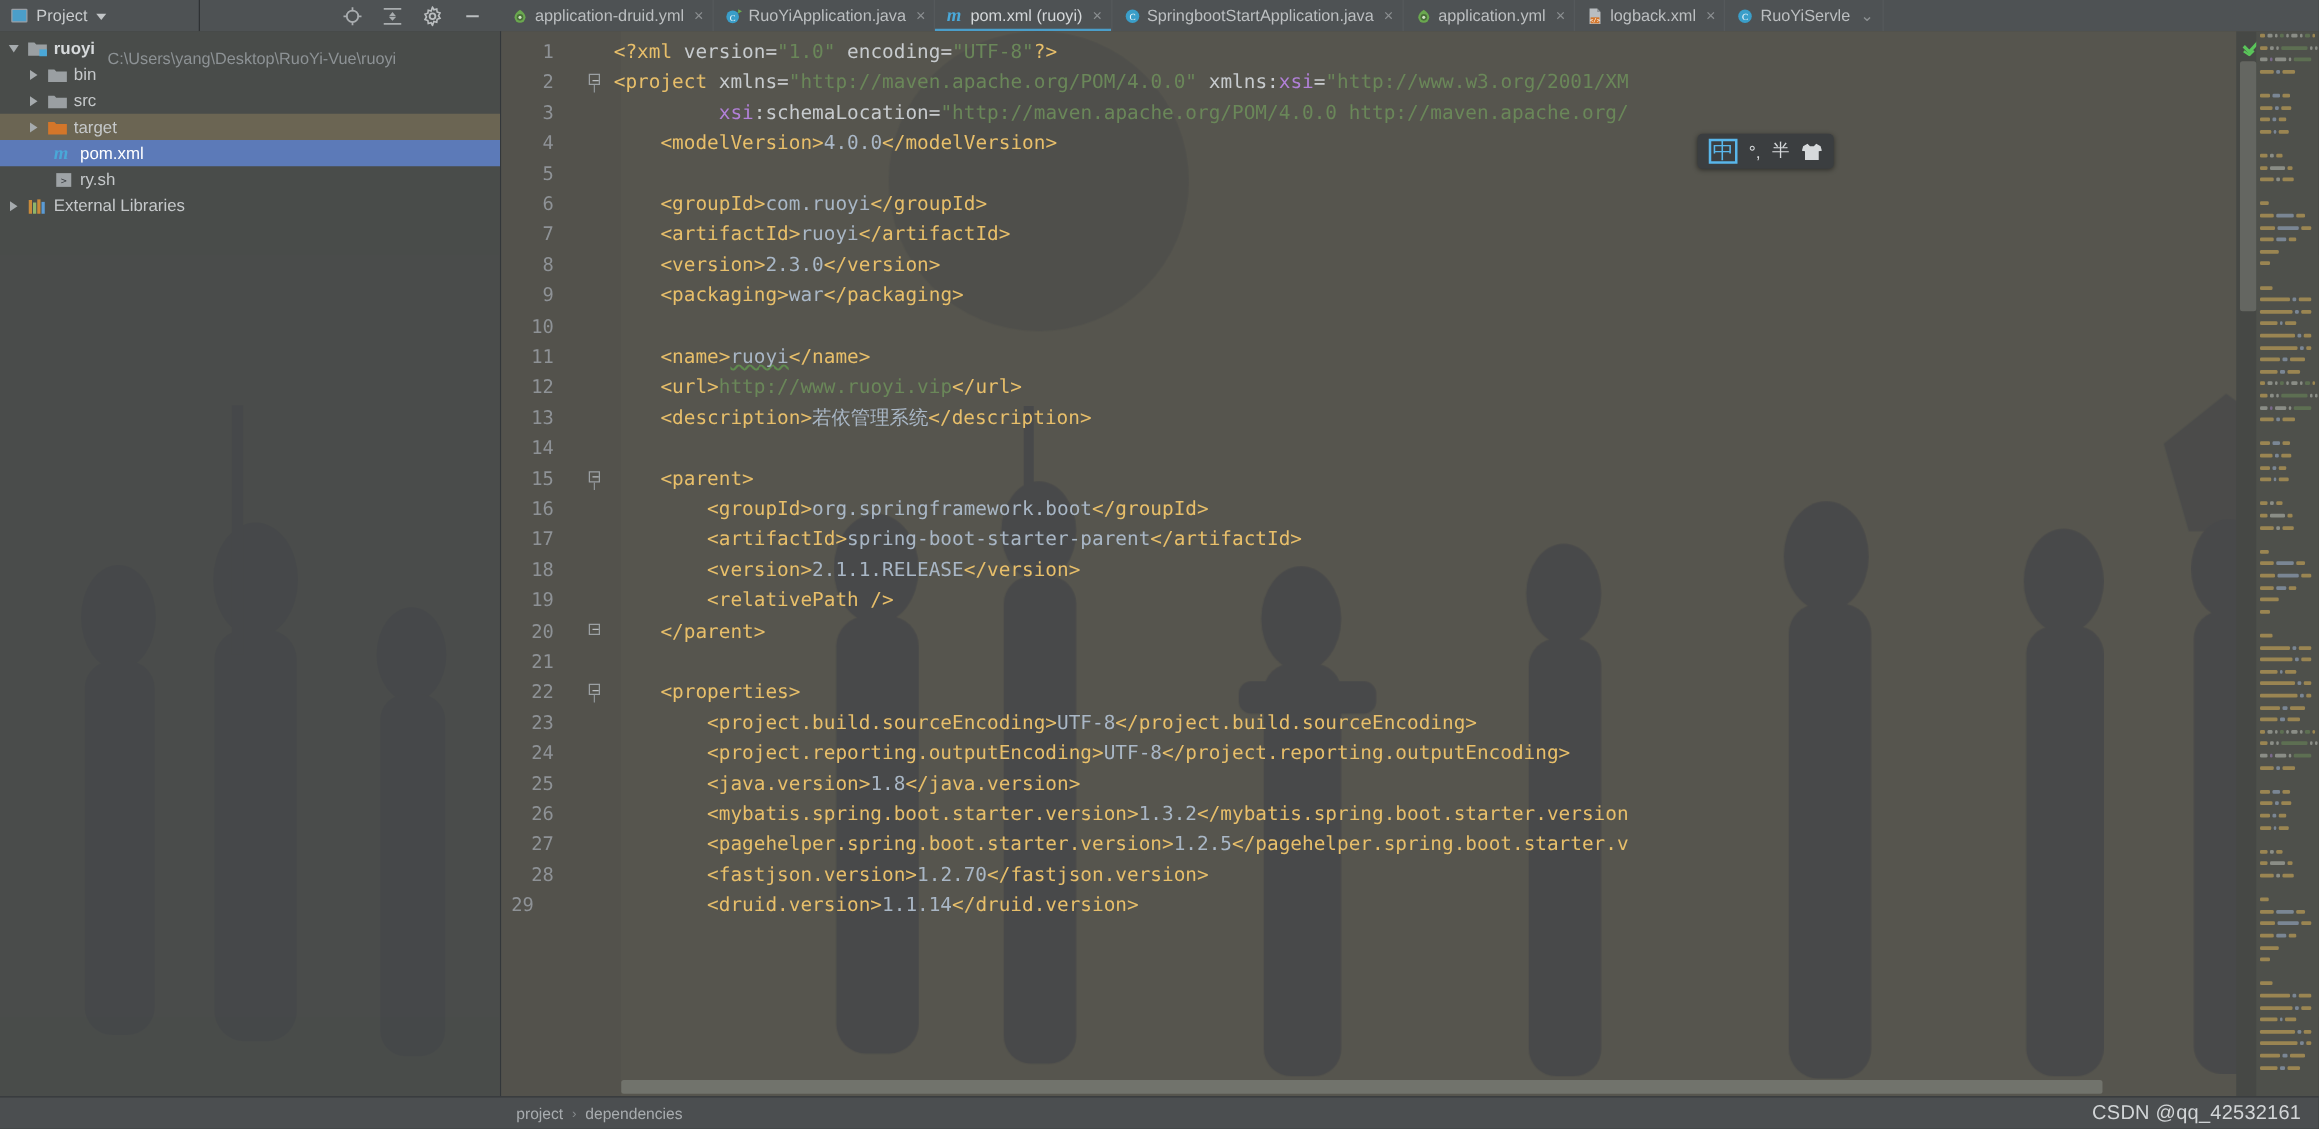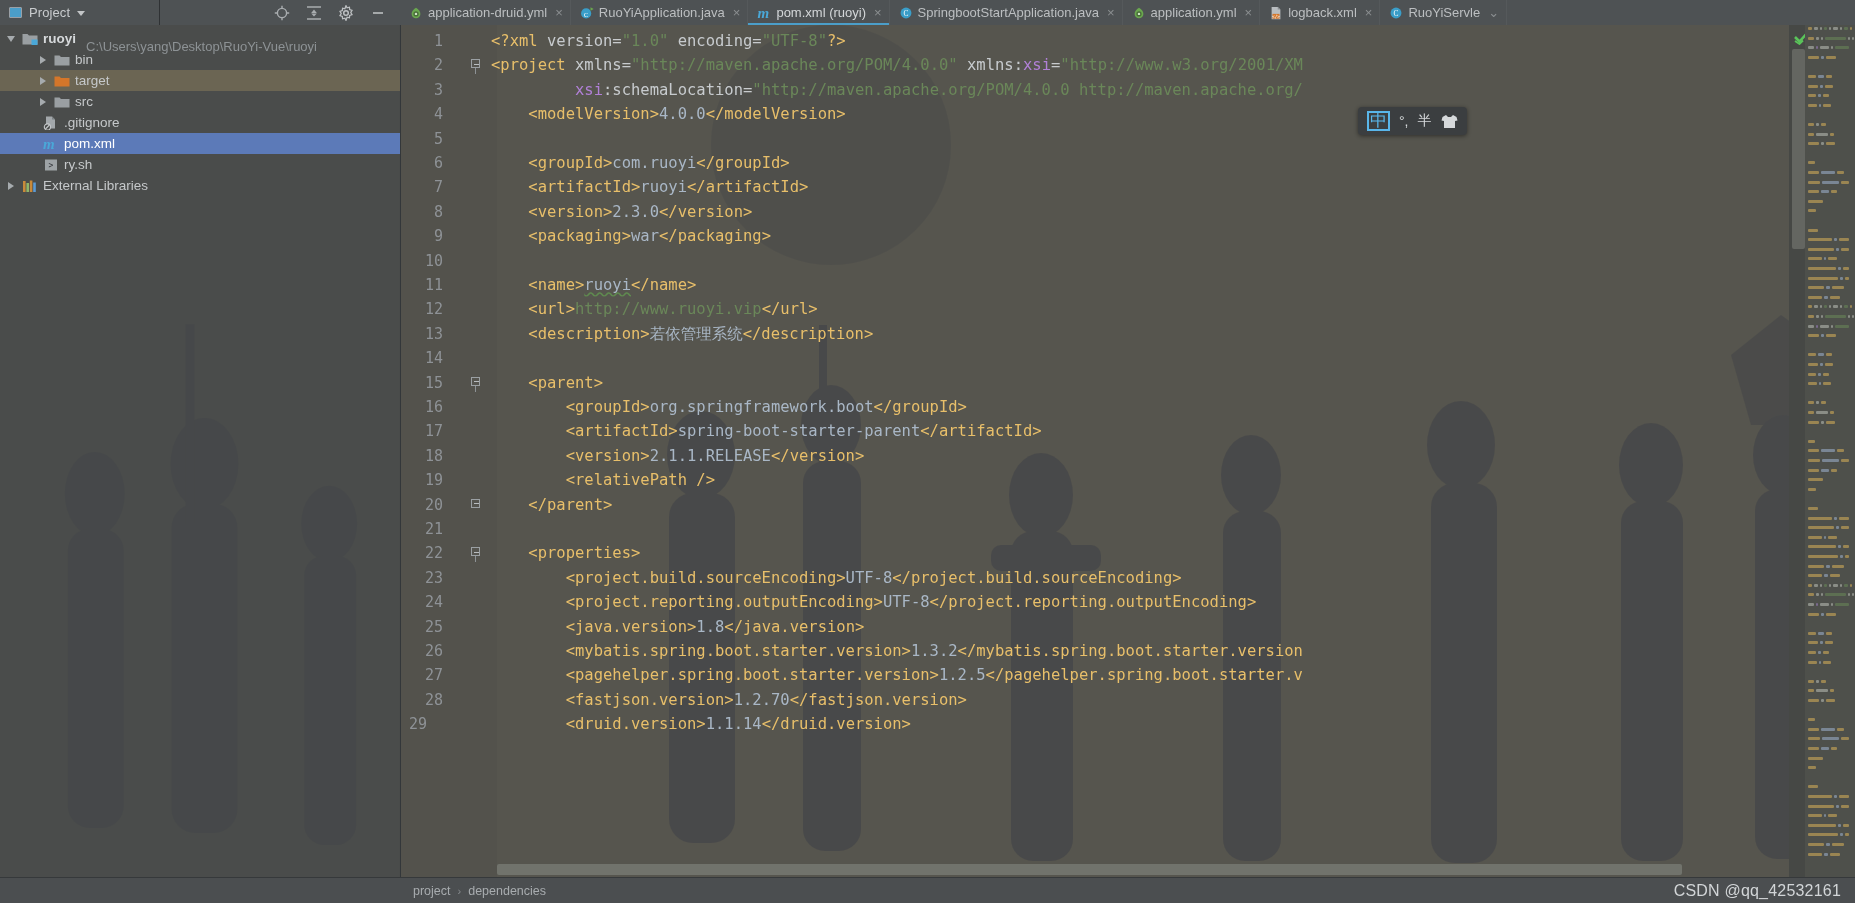--- a/index.html
+++ b/index.html
@@ -76,21 +76,21 @@
     width: 0; height: 0; border-top: 4.5px solid transparent; border-bottom: 4.5px solid transparent;
     border-left: 6px solid #a6abae; display: block;
   }
   .arrow.down i {
     border-left: 4.5px solid transparent; border-right: 4.5px solid transparent;
     border-top: 6px solid #a6abae; border-bottom: 0;
   }
   .ficon { width: 16px; flex: 0 0 16px; height: 14px; }
   .tlabel-bold { font-weight: bold; color: #d6d9db; }
   .tpath { color: #8d9295; font-size: 13px; margin-left: 5px; font-weight: normal; margin-top: 16px; }
-  .indent1 { padding-left: 36px; }
+  .indent1 { padding-left: 20px; }
   .indent2 { padding-left: 43px; }
 
   
   .editor { flex: 1 1 auto; position: relative; background: #56554e; overflow: hidden; min-width: 0; }
   .editor-bg { position: absolute; inset: 0; pointer-events: none; }
 
   .gutter-wrap { position: absolute; left:0; top:0; bottom:0; width: 90px; z-index: 3; }
   .gutter-num {
     position: absolute; left: 0; top: 0; width: 44px; text-align: right;
     font-family: "DejaVu Sans Mono", monospace; font-size: 15px; color: #8e9296;
@@ -290,46 +290,37 @@
           </div>
           <div class="trow indent1">
             <span class="arrow">
               <i></i>
             </span>
             <span class="ficon"><svg viewBox="0 0 16 14" width="16" height="14">
                 <path d="M0.5 2.5h5l1.5 1.6h8.5v8.4H0.5z" fill="#9a9fa2"></path>
               </svg></span>
             <span>bin</span>
           </div>
+          <div class="trow indent1">
+            <span class="arrow">
+              <i></i>
+            </span>
+            <span class="ficon"><svg viewBox="0 0 16 14" width="16" height="14">
+                <path d="M0.5 2.5h5l1.5 1.6h8.5v8.4H0.5z" fill="#9a9fa2"></path>
+              </svg></span>
+            <span>src</span>
+          </div>
           <div class="trow hl indent1">
             <span class="arrow">
               <i></i>
             </span>
             <span class="ficon"><svg viewBox="0 0 16 14" width="16" height="14">
                 <path d="M0.5 2.5h5l1.5 1.6h8.5v8.4H0.5z" fill="#d4762a"></path>
               </svg></span>
             <span>target</span>
-          </div>
-          <div class="trow indent1">
-            <span class="arrow">
-              <i></i>
-            </span>
-            <span class="ficon"><svg viewBox="0 0 16 14" width="16" height="14">
-                <path d="M0.5 2.5h5l1.5 1.6h8.5v8.4H0.5z" fill="#9a9fa2"></path>
-              </svg></span>
-            <span>src</span>
-          </div>
-          <div class="trow indent2">
-            <span class="ficon"><svg viewBox="0 0 16 14" width="16" height="14">
-                <path d="M3 0.5h6l3 3v9H3z" fill="#a3a8ab"></path>
-                <path d="M9 .5l3 3H9z" fill="#7d8285"></path>
-                <circle cx="4.4" cy="11" r="3.1" fill="#4a4c4b" stroke="#c5c8ca" stroke-width="1.1"></circle>
-                <path d="M2.4 13 L6.4 9" stroke="#c5c8ca" stroke-width="1.1"></path>
-              </svg></span>
-            <span>.gitignore</span>
           </div>
           <div class="trow sel indent2">
             <span class="ficon">
               <span style="color:#4aa8d8;font-size:15px;font-style:italic;font-weight:bold;line-height:14px;font-family:'Liberation Serif',serif;display:block;">m</span>
             </span>
             <span>pom.xml</span>
           </div>
           <div class="trow indent2">
             <span class="ficon"><svg viewBox="0 0 16 14" width="16" height="14">
                 <rect x="2" y="1.5" width="12" height="11" fill="#9ea3a6"></rect>

